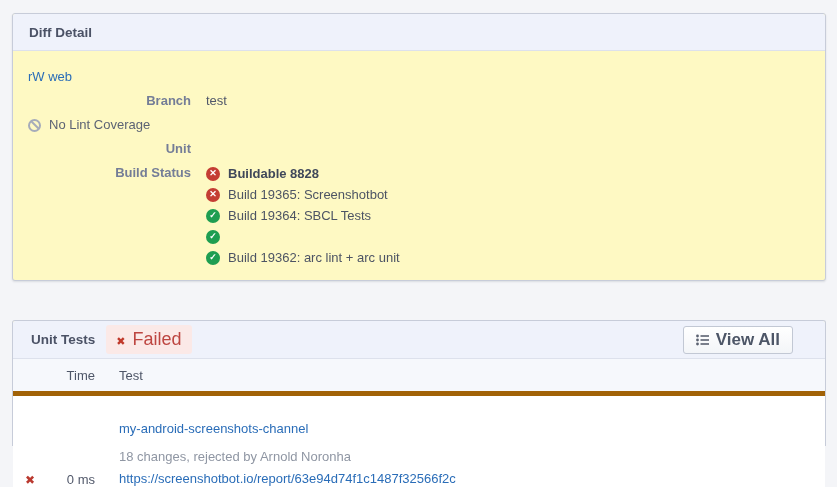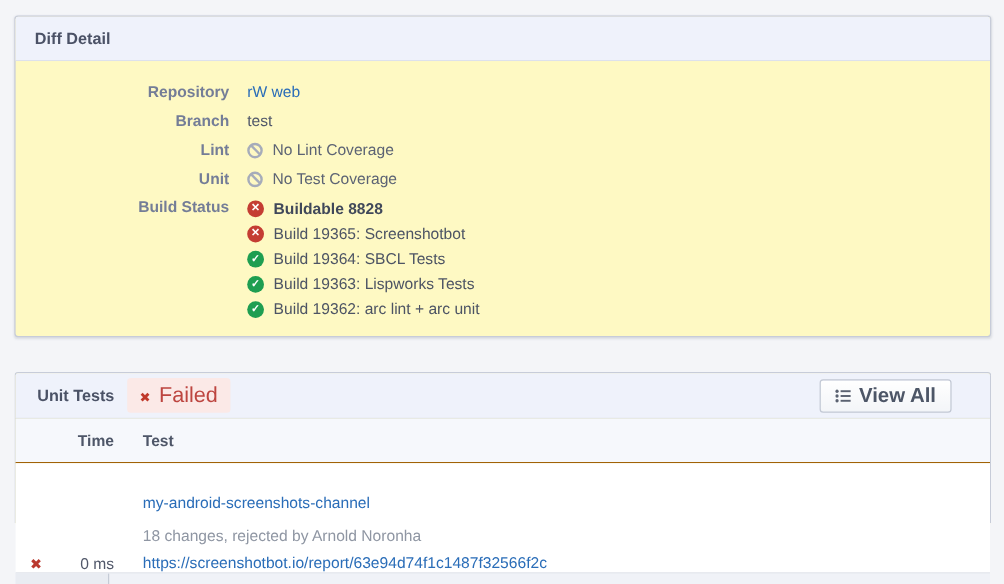--- a/index.html
+++ b/index.html
@@ -13,21 +13,21 @@
     overflow:hidden;
   }
   .panel {
     position:absolute;
     background:#fef9c3;
     border:1px solid #c7ccd9;
     border-radius:3px;
     box-shadow:0 1px 2px rgba(60,70,90,0.14);
   }
   #diff-panel { left:12px; top:13px; width:814px; height:268px; }
-  #unit-panel { left:12px; top:310px; width:814px; height:126px; border-bottom:0; border-radius:3px 3px 0 0; box-shadow:none; }
+  #unit-panel { left:12px; top:320px; width:814px; height:126px; border-bottom:0; border-radius:3px 3px 0 0; box-shadow:none; }
 
   .panel-header {
     height:37px;
     background:#eff2fb;
     border-bottom:1px solid #dde1ec;
     display:flex;
     align-items:center;
     padding:0 16px;
     font-weight:bold;
     font-size:13.5px;
@@ -89,23 +89,23 @@
     display:inline-flex; align-items:center; gap:7px;
     font-family:"Liberation Sans", sans-serif;
     font-weight:bold; font-size:17px; color:#4d5667;
     cursor:pointer;
   }
   .view-all-btn svg { display:block; fill:#5b6271; }
 
   
   .unit-table-header {
     height:37px; background:#f6f8fc;
-    border-bottom:1px solid #a16207;
+    border-bottom:5px solid #a16207;
     display:flex; align-items:center;
-    font-weight:bold; color:#4e5668;justify-content:space-between;
+    font-weight:normal; color:#4e5668;justify-content:space-between;
   }
   .col-status { width:48px; flex-shrink:0; padding-left:12px; }
   .col-time   { width:46px; flex-shrink:0; text-align:right; padding-right:12px; }
   .col-test   { flex:1; padding-left:12px; min-width:0; }
 
   .unit-row { display:flex; height:92px; border-bottom:1px solid #d9dde4; background:#fff;align-items:flex-end; }
   .unit-row .col-status { padding-top:13px; }
   .row-x::before { content:"✖"; font-size:12px; color:#ba392f; }
   .unit-row .col-time { padding-top:14px; color:#51586a; }
   .unit-row .col-test { padding-top:14px; }
@@ -119,45 +119,39 @@
 </head>
 <body>
 
 <div class="panel" id="diff-panel">
   <div class="panel-header">
     <span>Diff Detail</span>
   </div>
   <div class="props">
 
     <div class="prop-row">
-      <div class="prop-label">Repository</div>
       <div class="prop-value">
         <a>rW web</a>
       </div>
     </div>
 
     <div class="prop-row">
       <div class="prop-label">Branch</div>
       <div class="prop-value">test</div>
     </div>
 
     <div class="prop-row">
-      <div class="prop-label">Lint</div>
       <div class="prop-value">
         <span class="ban-icon"></span>
         <span class="muted-text">No Lint Coverage</span>
       </div>
     </div>
 
     <div class="prop-row">
       <div class="prop-label">Unit</div>
-      <div class="prop-value">
-        <span class="ban-icon"></span>
-        <span class="muted-text">No Test Coverage</span>
-      </div>
     </div>
 
     <div class="prop-row">
       <div class="prop-label">Build Status</div>
       <div class="prop-value" style="display:block; margin-left:15px;">
         <div class="build-list">
 
           <div class="build-item bold">
             <span class="circle-icon circle-red glyph-x"></span>
             <span class="txt">Buildable 8828</span>
@@ -168,21 +162,20 @@
             <span class="txt">Build 19365: Screenshotbot</span>
           </div>
 
           <div class="build-item">
             <span class="circle-icon circle-green glyph-check"></span>
             <span class="txt">Build 19364: SBCL Tests</span>
           </div>
 
           <div class="build-item">
             <span class="circle-icon circle-green glyph-check"></span>
-            <span class="txt">Build 19363: Lispworks Tests</span>
           </div>
 
           <div class="build-item">
             <span class="circle-icon circle-green glyph-check"></span>
             <span class="txt">Build 19362: arc lint + arc unit</span>
           </div>
 
         </div>
       </div>
     </div>

